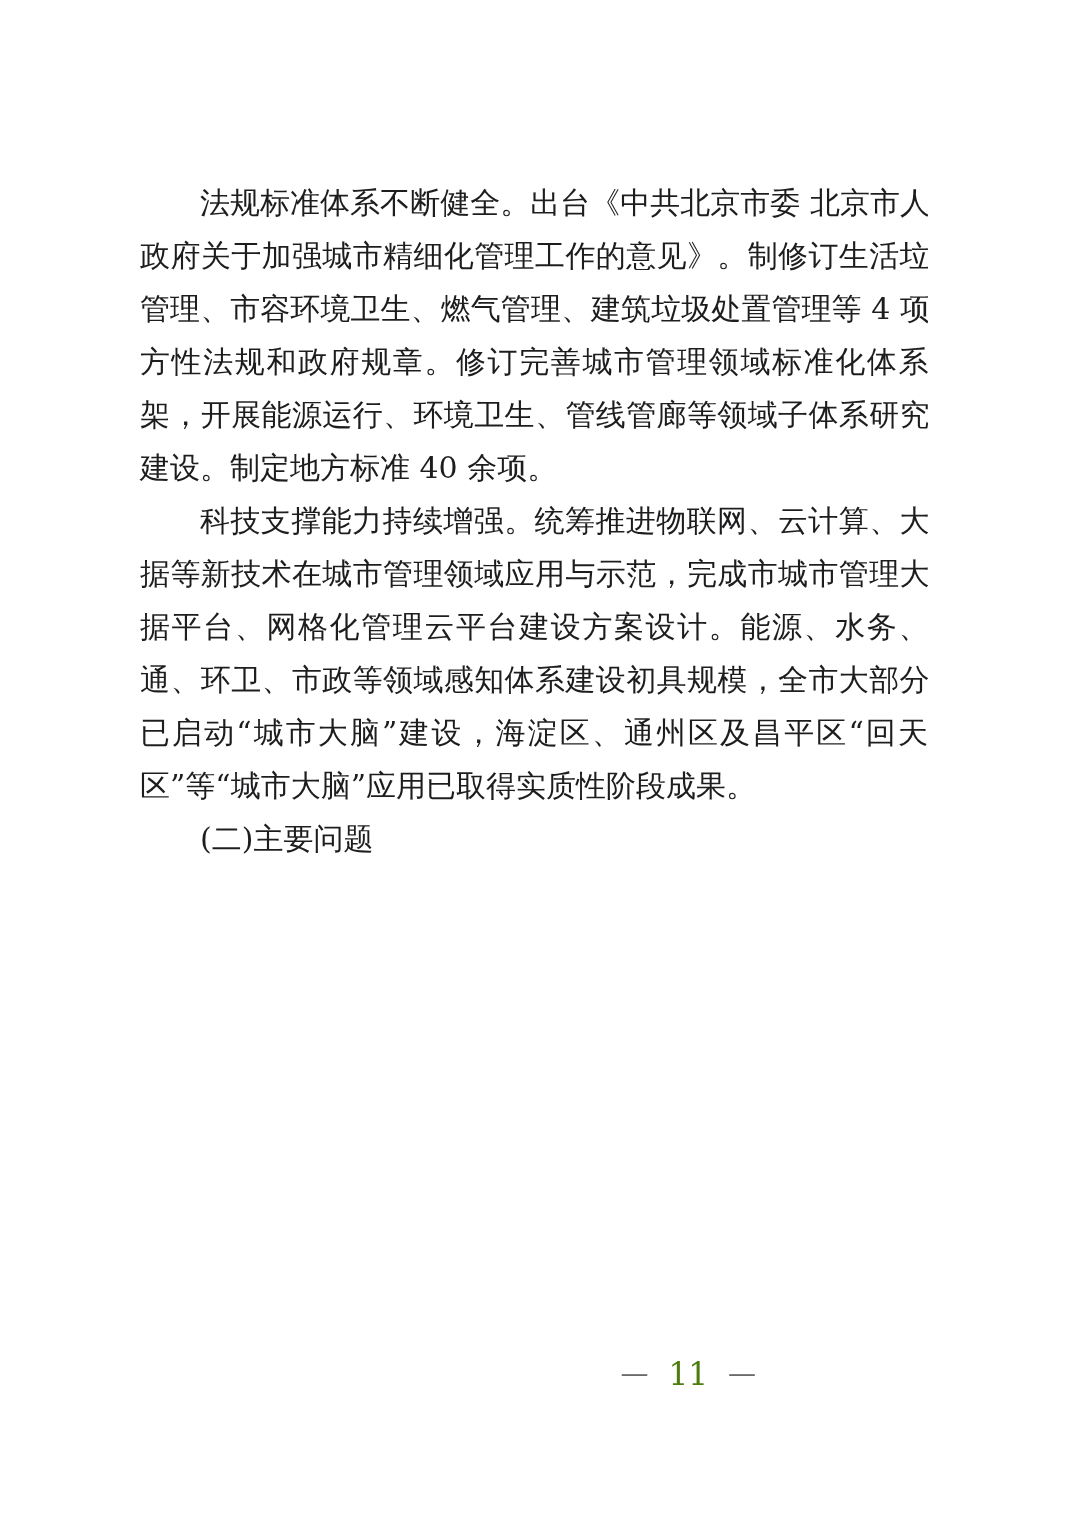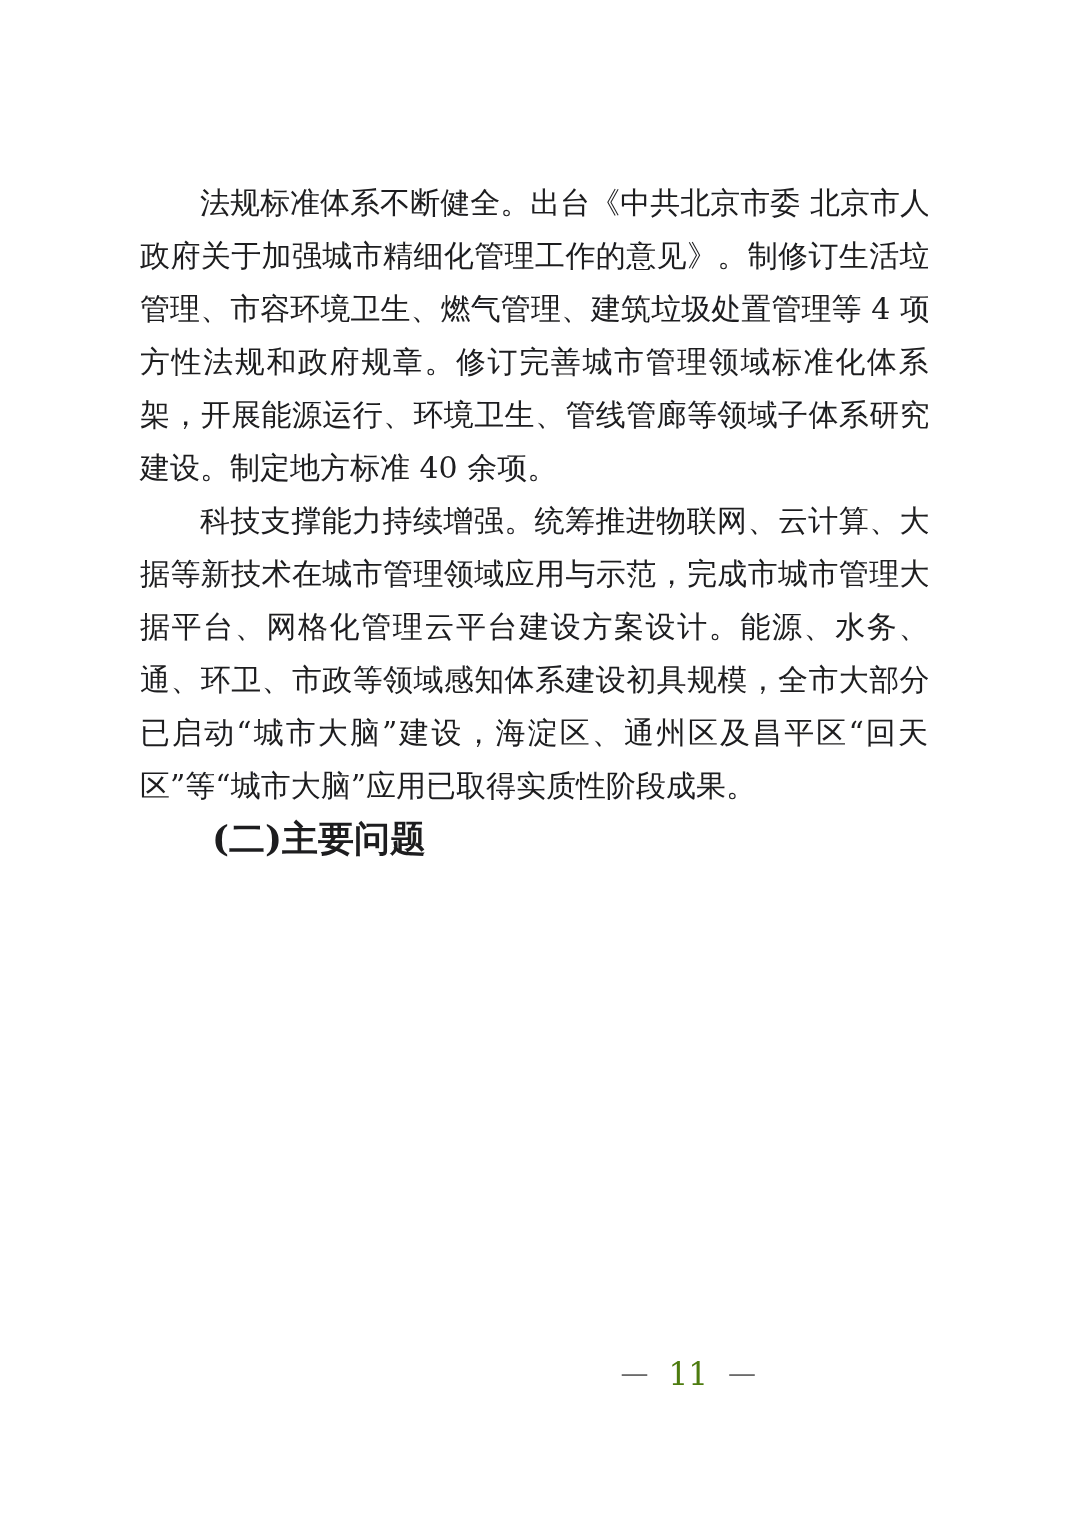--- a/index.html
+++ b/index.html
@@ -20,23 +20,23 @@
     width: 820px;
   }
   .para {
     font-size: 30px;
     line-height: 53px;
     text-align: justify;
     text-indent: 2em;
     word-break: break-all;
   }
   .heading {
-    font-size: 36px;
+    font-size: 30px;
     line-height: 53px;
-    font-weight: bold;
+    font-weight: normal;
     text-indent: 2em;
   }
   .footer {
     position: absolute;
     top: 1356px;
     right: 172px;
     display: flex;
     align-items: center;
     gap: 20px;
     font-size: 28px;

